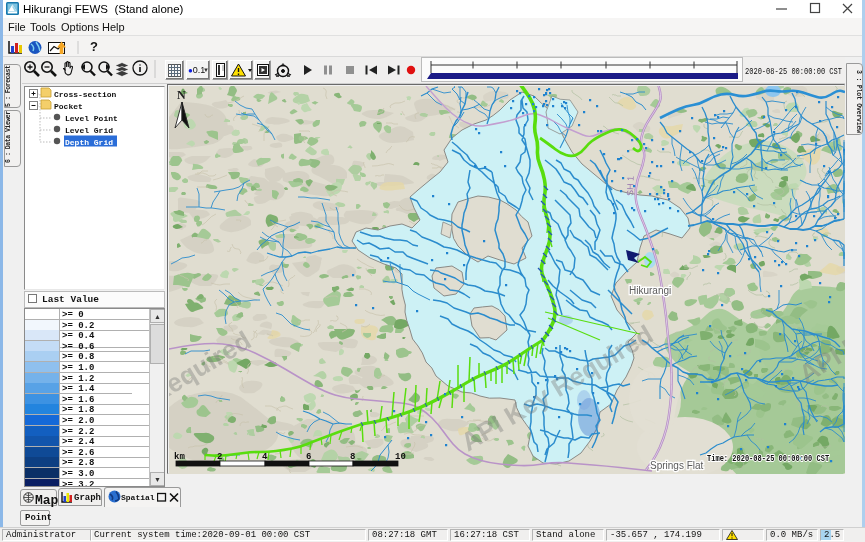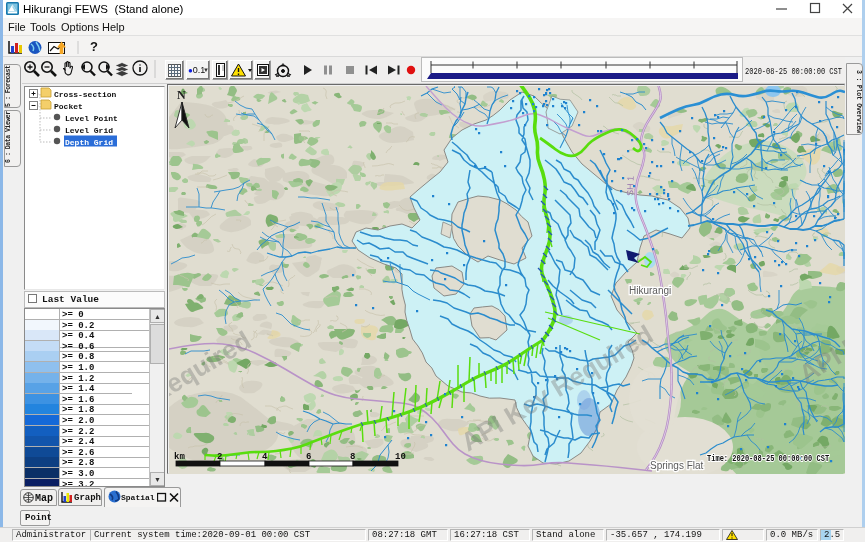--- a/index.html
+++ b/index.html
@@ -646,21 +646,21 @@
 <text x="633" y="196" font-family="Liberation Sans" font-size="9" fill="#9a7ab0" transform="rotate(-88 633 196)">SH 1</text>
 <text x="707" y="461" font-family="Liberation Mono" font-size="9.5" font-weight="bold" fill="#111" style="paint-order:stroke" stroke="#ffffff" stroke-width="2" transform="translate(707 0) scale(0.74 1) translate(-707 0)">Time: 2020-08-25 00:00:00 CST</text>
 <path d="M626 250 L640 254 L634 258 L639 263 L628 260 Z" fill="#101a70"></path>
 </svg>
 
 <div class="abs" style="left:20px;top:489px;width:37px;height:17px;background:#f0efee;border:1px solid #9a9a9a;border-radius:3px 3px 0 0"></div>
 <svg class="abs" style="left:23px;top:492px" width="11" height="11">
     <circle cx="5.5" cy="5.5" r="4.8" fill="none" stroke="#333" stroke-width="1"></circle>
     <path d="M0.7 5.5 H10.3 M5.5 0.7 V10.3 M2 2.5 Q5.5 5 9 2.5 M2 8.5 Q5.5 6 9 8.5" stroke="#333" stroke-width="0.8" fill="none"></path>
   </svg>
-<div class="abs mono" style="left:35px;top:493px;font-size:10px;font-weight:bold;color:#111">Map</div>
+<div class="abs mono" style="left:35px;top:493px;font-size:13px;font-weight:bold;color:#111">Map</div>
 <div class="abs" style="left:58px;top:488px;width:44px;height:18px;background:#f0efee;border:1px solid #9a9a9a;border-radius:3px 3px 0 0"></div>
 <svg class="abs" style="left:61px;top:491px" width="12" height="12">
     <path d="M1 1 V11 H11" stroke="#111" stroke-width="1.4" fill="none"></path>
     <rect x="2.5" y="5" width="2.5" height="6" fill="#2040d0"></rect>
     <rect x="5.5" y="2" width="2.5" height="9" fill="#e8e800"></rect>
     <rect x="8.5" y="4" width="2.5" height="7" fill="#d02020"></rect>
   </svg>
 <div class="abs mono" style="left:74px;top:493px;font-size:9px;font-weight:bold;color:#111">Graph</div>
 <div class="abs" style="left:104px;top:487px;width:77px;height:20px;background:#f4f3f2;border:1px solid #9a9a9a;border-bottom:none;border-radius:3px 3px 0 0"></div>
 <svg class="abs" style="left:108px;top:490px" width="13" height="13">
@@ -670,21 +670,21 @@
 <div class="abs mono" style="left:121px;top:493px;font-size:8px;font-weight:bold;color:#111">Spatial</div>
 <svg class="abs" style="left:157px;top:492px" width="24" height="11">
     <rect x="0.5" y="1.5" width="8" height="7.5" fill="none" stroke="#111" stroke-width="1.3"></rect>
     <path d="M13 1.5 L21 9.5 M21 1.5 L13 9.5" stroke="#111" stroke-width="1.6"></path>
   </svg>
 
 <div class="abs" style="left:20px;top:510px;width:30px;height:16px;background:#f4f3f2;border:1px solid #9a9a9a;border-radius:2px"></div>
 <div class="abs mono" style="left:25px;top:513px;font-size:9px;font-weight:bold;color:#111">Point</div>
 
 <div class="abs" style="left:0;top:527px;width:865px;height:15px;background:#f0efee;border-top:1px solid #d0d0d0"></div>
-<div class="cell" style="left:12px;width:90px">Administrator</div>
+<div class="cell" style="left:2px;width:90px">Administrator</div>
 <div class="cell" style="left:90px;width:276px">Current system time:2020-09-01 00:00 CST</div>
 <div class="cell" style="left:368px;width:80px">08:27:18 GMT</div>
 <div class="cell" style="left:450px;width:80px">16:27:18 CST</div>
 <div class="cell" style="left:532px;width:72px">Stand alone</div>
 <div class="cell" style="left:606px;width:114px">-35.657 , 174.199</div>
 <div class="cell" style="left:722px;width:42px"><svg width="12" height="10" style="margin-top:0px">
       <path d="M6 0.5 L11.5 9.5 H0.5 Z" fill="#ffe000" stroke="#111" stroke-width="0.8"></path>
       <path d="M6 3 V6.2 M6 7.4 V8.6" stroke="#111" stroke-width="1"></path>
     </svg></div>
 <div class="cell" style="left:766px;width:52px">0.0 MB/s</div>

